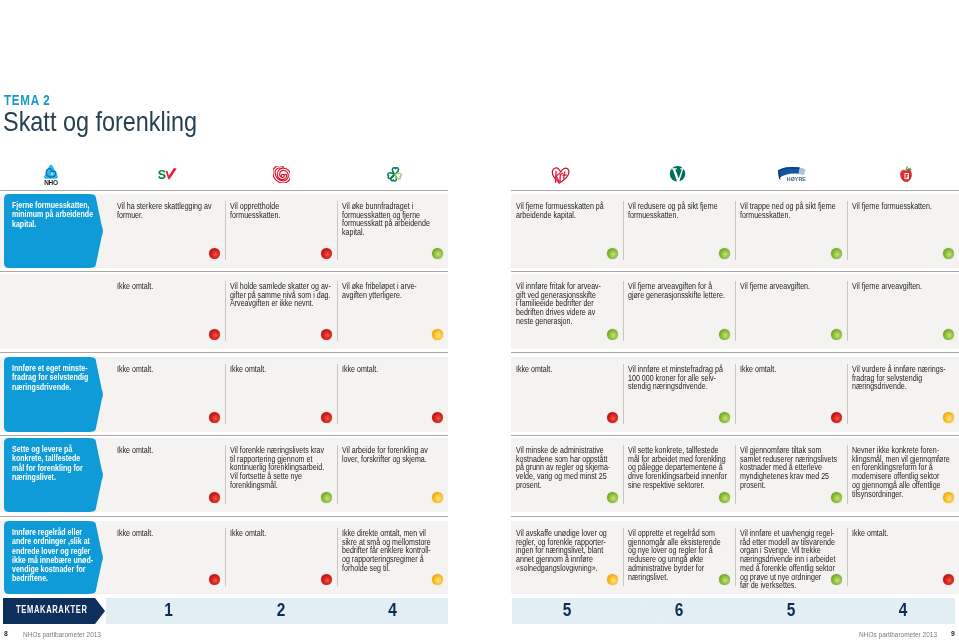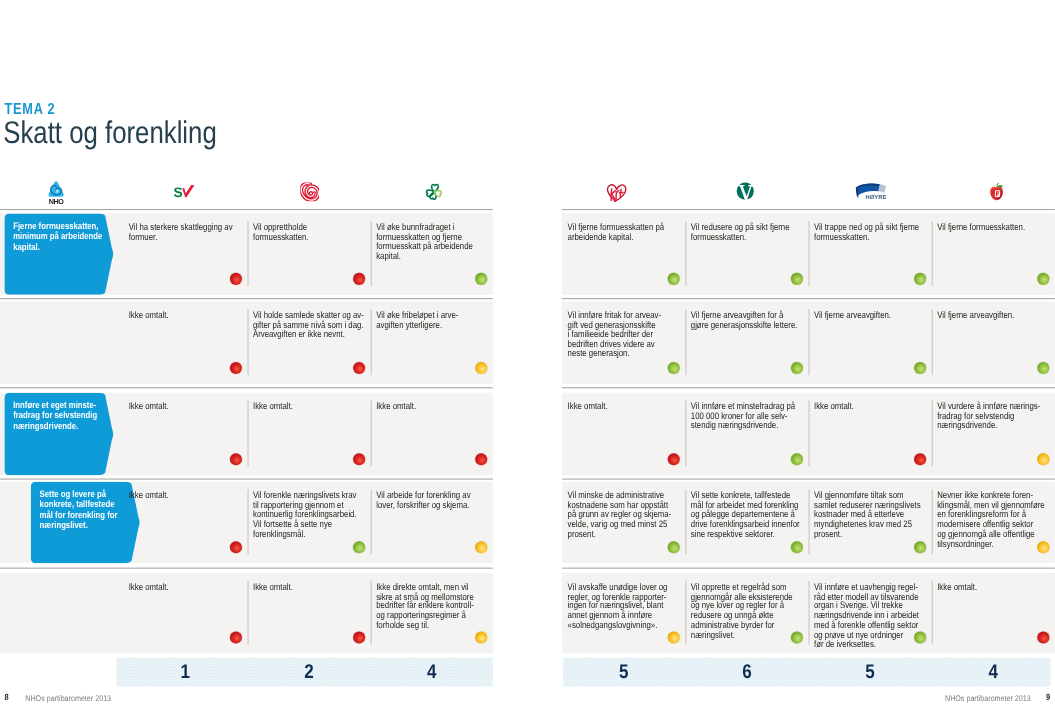--- a/index.html
+++ b/index.html
@@ -221,21 +221,21 @@
     <div class="vline" style="left:735px;top:364px;height:60px;"></div>
     <div class="cell" style="left:740px;top:365px;width:124.8px;">Ikke omtalt.</div>
     <div class="dot dot-red" style="left:831px;top:412px;"></div>
     <div class="vline" style="left:847px;top:364px;height:60px;"></div>
     <div class="cell" style="left:852px;top:365px;width:124.8px;">Vil vurdere å innføre nærings-<br>fradrag for selvstendig<br>næringsdrivende.</div>
     <div class="dot dot-yellow" style="left:943px;top:412px;"></div>
   <div class="hrule" style="left:0;top:435px;width:448px;"></div>
   <div class="hrule" style="left:511px;top:435px;width:448px;"></div>
   <div class="panel" style="left:0;top:438px;width:448px;height:74px;"></div>
   <div class="panel" style="left:511px;top:438px;width:448px;height:74px;"></div>
-  <div class="arrowlbl" style="left:4px;top:438px;width:100px;height:74px;margin-left:24px;">
+  <div class="arrowlbl" style="left:4px;top:438px;width:100px;height:74px;">
     <svg width="100" height="74" viewBox="0 0 100 74" style="position:absolute;left:0;top:0;">
       <path d="M5,0 L85,0 Q90,0 91.6,2.2 L97.8,32 Q100,37 97.8,42 L91.6,71.8 Q90,74 85,74 L5,74 Q0,74 0,69 L0,5 Q0,0 5,0 Z" fill="#0f9bd7"></path>
     </svg>
     <div class="txt" style="width:100.6px;">Sette og levere på<br>konkrete, tallfestede<br>mål for forenkling for<br>næringslivet.</div>
   </div>
     <div class="cell" style="left:117px;top:446px;width:126.1px;">Ikke omtalt.</div>
     <div class="dot dot-red" style="left:209px;top:492px;"></div>
     <div class="vline" style="left:225px;top:445px;height:59px;"></div>
     <div class="cell" style="left:230px;top:446px;width:124.8px;">Vil forenkle næringslivets krav<br>til rapportering gjennom et<br>kontinuerlig forenklingsarbeid.<br>Vil fortsette å sette nye<br>forenklingsmål.</div>
     <div class="dot dot-green" style="left:321px;top:492px;"></div>
@@ -250,20 +250,26 @@
     <div class="vline" style="left:735px;top:445px;height:59px;"></div>
     <div class="cell" style="left:740px;top:446px;width:124.8px;">Vil gjennomføre tiltak som<br>samlet reduserer næringslivets<br>kostnader med å etterleve<br>myndighetenes krav med 25<br>prosent.</div>
     <div class="dot dot-green" style="left:831px;top:492px;"></div>
     <div class="vline" style="left:847px;top:445px;height:59px;"></div>
     <div class="cell" style="left:852px;top:446px;width:124.8px;">Nevner ikke konkrete foren-<br>klingsmål, men vil gjennomføre<br>en forenklingsreform for å<br>modernisere offentlig sektor<br>og gjennomgå alle offentlige<br>tilsynsordninger.</div>
     <div class="dot dot-yellow" style="left:943px;top:492px;"></div>
   <div class="hrule" style="left:0;top:516px;width:448px;"></div>
   <div class="hrule" style="left:511px;top:516px;width:448px;"></div>
   <div class="panel" style="left:0;top:521px;width:448px;height:73px;"></div>
   <div class="panel" style="left:511px;top:521px;width:448px;height:73px;"></div>
+  <div class="arrowlbl" style="left:4px;top:521px;width:100px;height:73px;">
+    <svg width="100" height="73" viewBox="0 0 100 73" style="position:absolute;left:0;top:0;">
+      <path d="M5,0 L85,0 Q90,0 91.6,2.2 L97.8,31.5 Q100,36.5 97.8,41.5 L91.6,70.8 Q90,73 85,73 L5,73 Q0,73 0,68 L0,5 Q0,0 5,0 Z" fill="#0f9bd7"></path>
+    </svg>
+    <div class="txt" style="width:100.6px;">Innføre regelråd eller<br>andre ordninger ,slik at<br>endrede lover og regler<br>ikke må innebære unød-<br>vendige kostnader for<br>bedriftene.</div>
+  </div>
     <div class="cell" style="left:117px;top:529px;width:126.1px;">Ikke omtalt.</div>
     <div class="dot dot-red" style="left:209px;top:574px;"></div>
     <div class="vline" style="left:225px;top:528px;height:58px;"></div>
     <div class="cell" style="left:230px;top:529px;width:124.8px;">Ikke omtalt.</div>
     <div class="dot dot-red" style="left:321px;top:574px;"></div>
     <div class="vline" style="left:337px;top:528px;height:58px;"></div>
     <div class="cell" style="left:342px;top:529px;width:123.6px;">Ikke direkte omtalt, men vil<br>sikre at små og mellomstore<br>bedrifter får enklere kontroll-<br>og rapporteringsregimer å<br>forholde seg til.</div>
     <div class="dot dot-yellow" style="left:432px;top:574px;"></div>
     <div class="cell" style="left:516px;top:529px;width:124.8px;">Vil avskaffe unødige lover og<br>regler, og forenkle rapporter-<br>ingen for næringslivet, blant<br>annet gjennom å innføre<br>«solnedgangslovgivning».</div>
     <div class="dot dot-yellow" style="left:607px;top:574px;"></div>
@@ -271,20 +277,26 @@
     <div class="cell" style="left:628px;top:529px;width:124.8px;">Vil opprette et regelråd som<br>gjennomgår alle eksisterende<br>og nye lover og regler for å<br>redusere og unngå økte<br>administrative byrder for<br>næringslivet.</div>
     <div class="dot dot-green" style="left:719px;top:574px;"></div>
     <div class="vline" style="left:735px;top:528px;height:58px;"></div>
     <div class="cell" style="left:740px;top:529px;width:124.8px;">Vil innføre et uavhengig regel-<br>råd etter modell av tilsvarende<br>organ i Sverige. Vil trekke<br>næringsdrivende inn i arbeidet<br>med å forenkle offentlig sektor<br>og prøve ut nye ordninger<br>før de iverksettes.</div>
     <div class="dot dot-green" style="left:831px;top:574px;"></div>
     <div class="vline" style="left:847px;top:528px;height:58px;"></div>
     <div class="cell" style="left:852px;top:529px;width:124.8px;">Ikke omtalt.</div>
     <div class="dot dot-red" style="left:943px;top:574px;"></div>
   <div class="scoreband" style="left:106px;top:598px;width:342px;height:26px;"></div>
   <div class="scoreband" style="left:512px;top:598px;width:443px;height:26px;"></div>
+  <div style="position:absolute;left:3px;top:598px;width:102px;height:26px;">
+    <svg width="102" height="26" viewBox="0 0 102 26" style="position:absolute;left:0;top:0;">
+      <path d="M0,0 L92,0 L102,13 L92,26 L0,26 Z" fill="#0e2f5c"></path>
+    </svg>
+    <div class="tklabel" style="left:13px;top:7px;">TEMAKARAKTER</div>
+  </div>
   <div class="scorenum" style="left:112px;top:601px;width:113px;">1</div>
   <div class="scorenum" style="left:225px;top:601px;width:112px;">2</div>
   <div class="scorenum" style="left:337px;top:601px;width:111px;">4</div>
   <div class="scorenum" style="left:511px;top:601px;width:112px;">5</div>
   <div class="scorenum" style="left:623px;top:601px;width:112px;">6</div>
   <div class="scorenum" style="left:735px;top:601px;width:112px;">5</div>
   <div class="scorenum" style="left:847px;top:601px;width:112px;">4</div>
   <div class="footpg" style="left:4px;top:629px;">8</div>
   <div class="foot" style="left:23px;top:630px;">NHOs partibarometer 2013</div>
   <div class="foot right" style="right:22px;top:630px;text-align:right;">NHOs partibarometer 2013</div>

